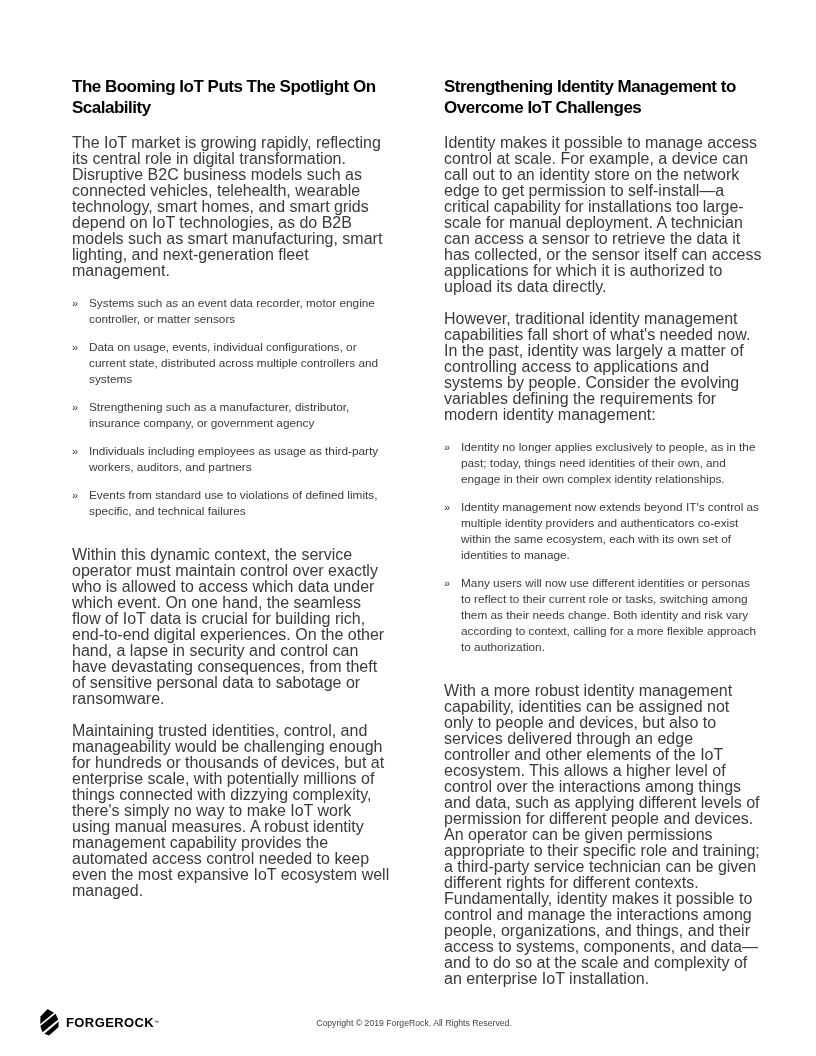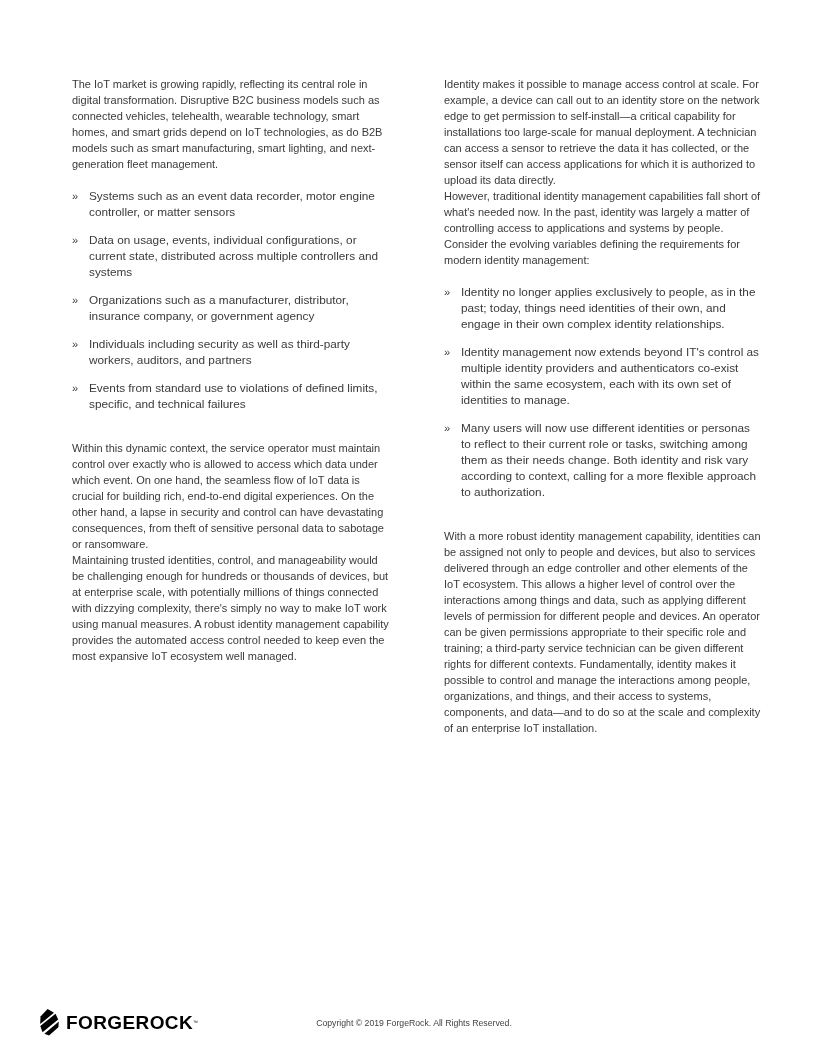--- a/index.html
+++ b/index.html
@@ -30,22 +30,23 @@
     color: #000000;
     font-size: 17px;
     font-weight: bold;
     line-height: 21px;
     letter-spacing: -0.5px;
     margin-bottom: 17px;
     white-space: nowrap;
   }
   .para {
     color: #3a3a3a;
-    font-size: 11px;
+    font-size: 16px;
     line-height: 16px;
+    margin-top: 16px;
   }
   .bullet-list {
     margin-top: 16px;
     margin-bottom: 28px;
   }
   .bullet-item {
     display: flex;
     color: #3a3a3a;
     font-size: 11.8px;
     line-height: 16px;
@@ -66,21 +67,21 @@
     align-items: center;
   }
   .logo-mark {
     width: 22px;
     height: 27px;
     flex: none;
     margin-right: 7px;
   }
   .brand-name {
     color: #000000;
-    font-size: 19px;
+    font-size: 13px;
     font-weight: bold;
     letter-spacing: 0.4px;
   }
   .trademark {
     color: #000000;
     font-size: 5px;
     vertical-align: top;
     position: relative;
     top: -1px;
   }
@@ -95,48 +96,56 @@
     line-height: 12px;
   }
 </style>
 </head>
 <body>
 
 <div class="page">
   <div class="columns">
 
     <div class="col">
+      <div class="heading">
+        <div>The Booming IoT Puts The Spotlight On</div>
+        <div>Scalability</div>
+      </div>
       <p class="para">The IoT market is growing rapidly, reflecting its central role in digital transformation. Disruptive B2C business models such as connected vehicles, telehealth, wearable technology, smart homes, and smart grids depend on IoT technologies, as do B2B models such as smart manufacturing, smart lighting, and next-generation fleet management.</p>
       <div class="bullet-list">
         <div class="bullet-item">
           <span class="bullet-marker">»</span>
           <span class="bullet-text">Systems such as an event data recorder, motor engine controller, or matter sensors</span>
         </div>
         <div class="bullet-item">
           <span class="bullet-marker">»</span>
           <span class="bullet-text">Data on usage, events, individual configurations, or current state, distributed across multiple controllers and systems</span>
         </div>
         <div class="bullet-item">
           <span class="bullet-marker">»</span>
-          <span class="bullet-text">Organizations such as a manufacturer, distributor, insurance company, or government agency</span>
+          <span class="bullet-text">Strengthening such as a manufacturer, distributor, insurance company, or government agency</span>
         </div>
         <div class="bullet-item">
           <span class="bullet-marker">»</span>
-          <span class="bullet-text">Individuals including security as well as third-party workers, auditors, and partners</span>
+          <span class="bullet-text">Individuals including employees as usage as third-party workers, auditors, and partners</span>
         </div>
         <div class="bullet-item">
           <span class="bullet-marker">»</span>
           <span class="bullet-text">Events from standard use to violations of defined limits, specific, and technical failures</span>
         </div>
       </div>
       <p class="para">Within this dynamic context, the service operator must maintain control over exactly who is allowed to access which data under which event. On one hand, the seamless flow of IoT data is crucial for building rich, end-to-end digital experiences. On the other hand, a lapse in security and control can have devastating consequences, from theft of sensitive personal data to sabotage or ransomware.</p>
       <p class="para">Maintaining trusted identities, control, and manageability would be challenging enough for hundreds or thousands of devices, but at enterprise scale, with potentially millions of things connected with dizzying complexity, there's simply no way to make IoT work using manual measures. A robust identity management capability provides the automated access control needed to keep even the most expansive IoT ecosystem well managed.</p>
     </div>
 
     <div class="col">
+      <div class="heading">
+        <div>Strengthening Identity Management to</div>
+        <div>Overcome IoT Challenges</div>
+      </div>
       <p class="para">Identity makes it possible to manage access control at scale. For example, a device can call out to an identity store on the network edge to get permission to self-install—a critical capability for installations too large-scale for manual deployment. A technician can access a sensor to retrieve the data it has collected, or the sensor itself can access applications for which it is authorized to upload its data directly.</p>
       <p class="para">However, traditional identity management capabilities fall short of what's needed now. In the past, identity was largely a matter of controlling access to applications and systems by people. Consider the evolving variables defining the requirements for modern identity management:</p>
       <div class="bullet-list">
         <div class="bullet-item">
           <span class="bullet-marker">»</span>
           <span class="bullet-text">Identity no longer applies exclusively to people, as in the past; today, things need identities of their own, and engage in their own complex identity relationships.</span>
         </div>
         <div class="bullet-item">
           <span class="bullet-marker">»</span>
           <span class="bullet-text">Identity management now extends beyond IT's control as multiple identity providers and authenticators co-exist within the same ecosystem, each with its own set of identities to manage.</span>

